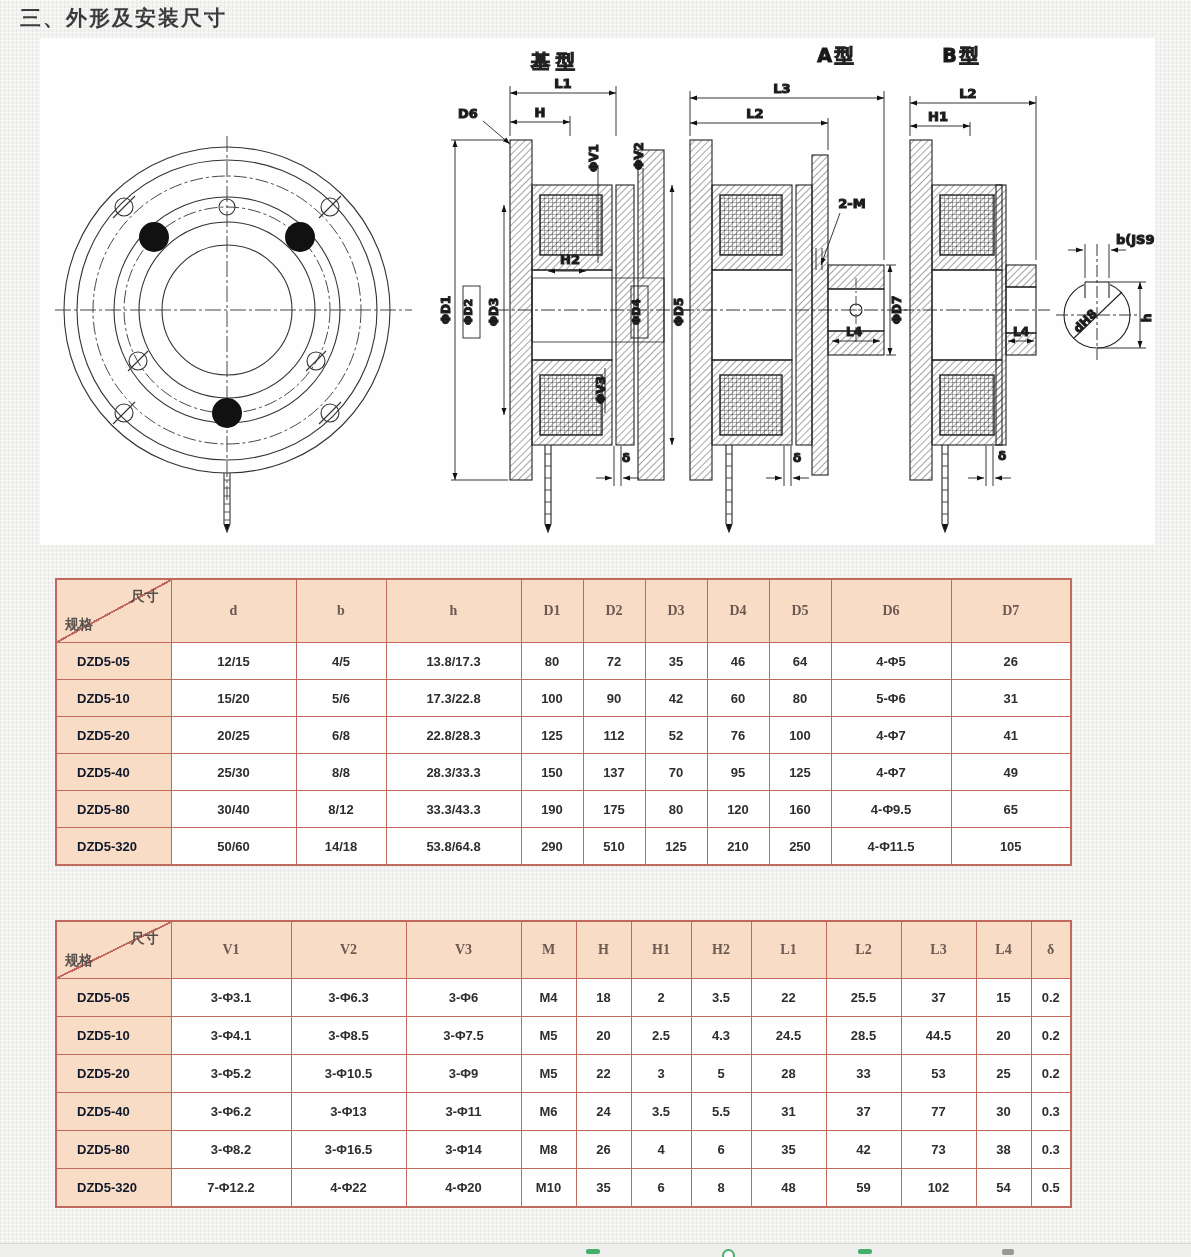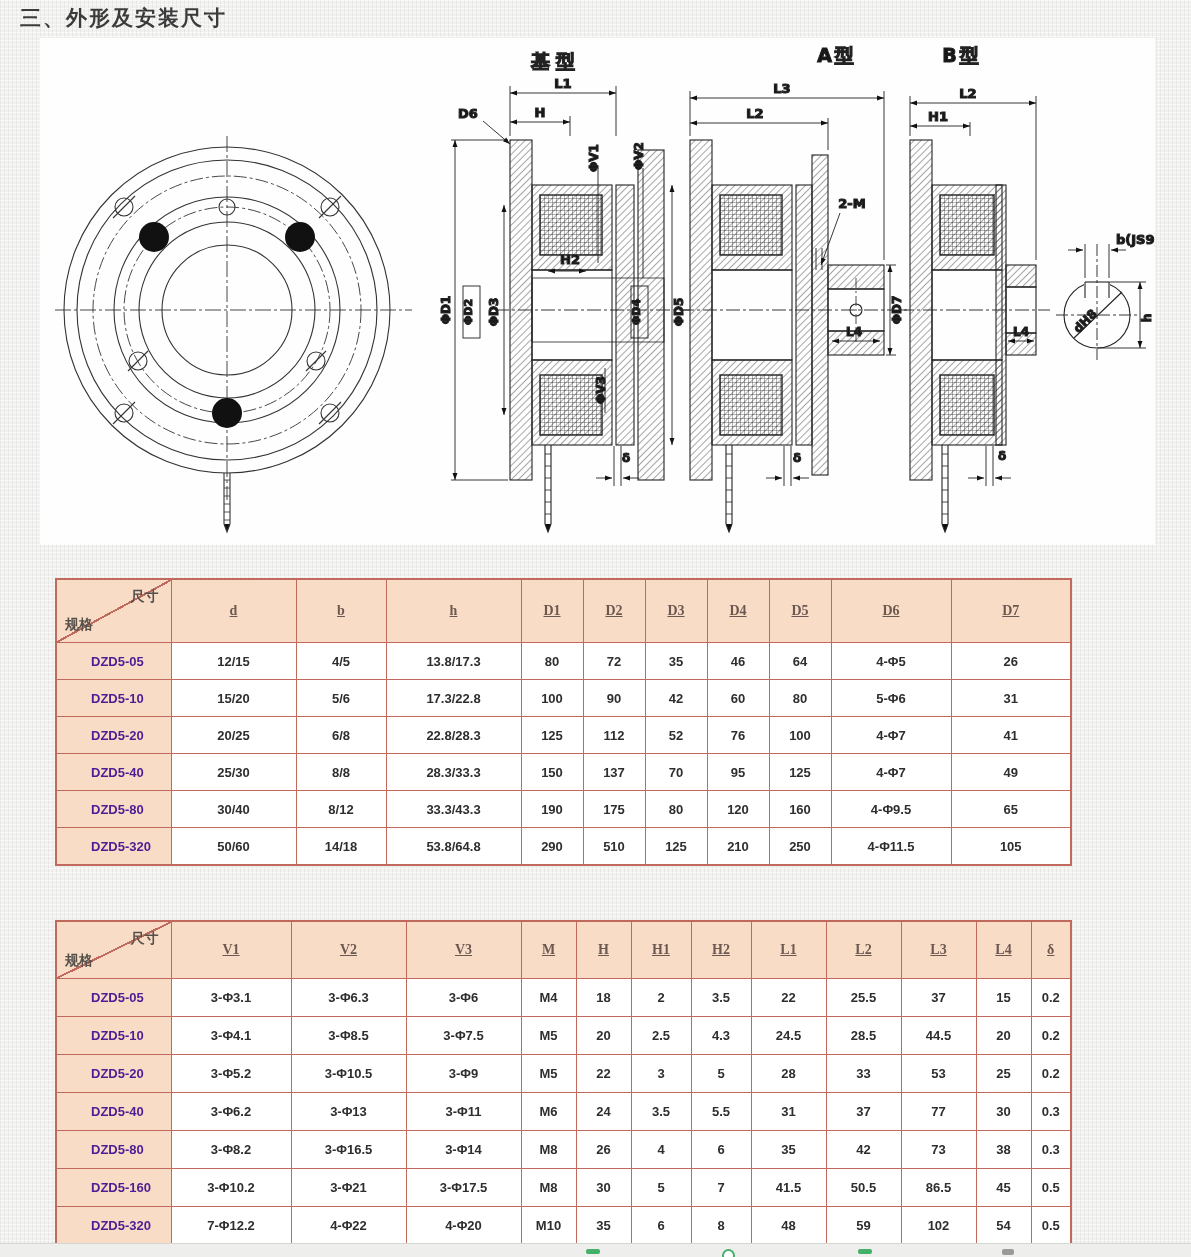--- a/index.html
+++ b/index.html
@@ -21,25 +21,25 @@
     text-align:center;
   }
   svg text{ font-family:"DejaVu Sans",sans-serif; font-weight:bold; fill:#161616; }
   .tbl-wrap{ position:absolute; left:55px; }
   .t1{ top:578px; }
   .t2{ top:920px; }
   table{ border-collapse:collapse; table-layout:fixed; width:1015px; background:#fff; border:2px solid #c1695c; }
   th,td{ border:1px solid #c1695c; text-align:center; padding:0;
          font:bold 13px "Liberation Sans",sans-serif; color:#2e2e2e; overflow:hidden; }
   thead th{ background:#f9dcc6; height:62px; color:#6b5850;
-            font:bold 14px "Liberation Serif",serif;text-decoration:underline; }
+            font:bold 14px "Liberation Serif",serif; }
   .t2 thead th{ height:56px; }
   td{ height:36px; }
   .t2 td{ height:37px; }
-  td.model{ background:#f9dcc6; text-align:left; padding-left:34px; color:#4c1d95;
+  td.model{ background:#f9dcc6; text-align:left; padding-left:20px; color:#0f172a;
             font:bold 13px "Liberation Sans",sans-serif; }
   th.corner{
     position:relative; background-color:#f9dcc6;
     background-image:linear-gradient(to bottom right,
       rgba(0,0,0,0) calc(50% - 1px), #c1695c calc(50% - 1px),
       #c1695c calc(50% + 1px), rgba(0,0,0,0) calc(50% + 1px));
   }
   th.corner .c-top{ position:absolute; top:8px; right:12px;  font:bold 14px "Liberation Sans",sans-serif; color:#55504a;}
   th.corner .c-bot{ position:absolute; bottom:8px; left:8px; font:bold 14px "Liberation Sans",sans-serif; color:#55504a;}
   .footer{ position:absolute; left:0; right:0; bottom:0; height:13px;
@@ -498,35 +498,20 @@
             <td>26</td>
             <td>4</td>
             <td>6</td>
             <td>35</td>
             <td>42</td>
             <td>73</td>
             <td>38</td>
             <td>0.3</td>
           </tr>
           <tr>
-            <td class="model">DZD5-160</td>
-            <td>3-Φ10.2</td>
-            <td>3-Φ21</td>
-            <td>3-Φ17.5</td>
-            <td>M8</td>
-            <td>30</td>
-            <td>5</td>
-            <td>7</td>
-            <td>41.5</td>
-            <td>50.5</td>
-            <td>86.5</td>
-            <td>45</td>
-            <td>0.5</td>
-          </tr>
-          <tr>
             <td class="model">DZD5-320</td>
             <td>7-Φ12.2</td>
             <td>4-Φ22</td>
             <td>4-Φ20</td>
             <td>M10</td>
             <td>35</td>
             <td>6</td>
             <td>8</td>
             <td>48</td>
             <td>59</td>

